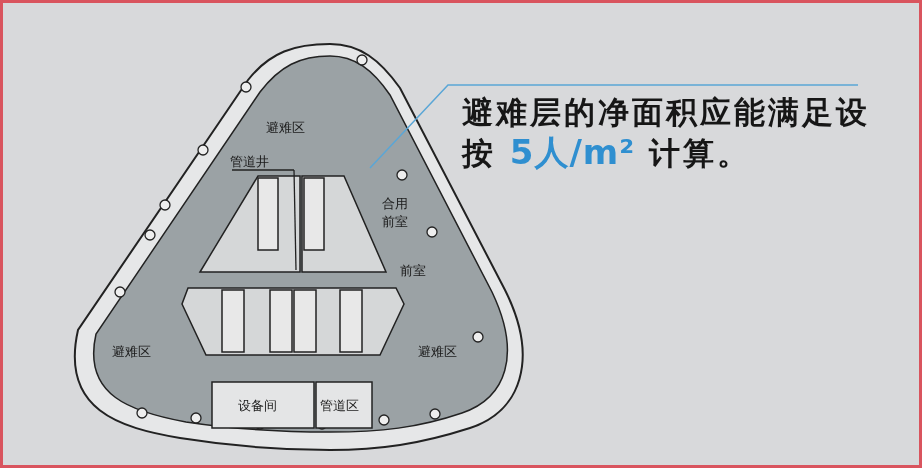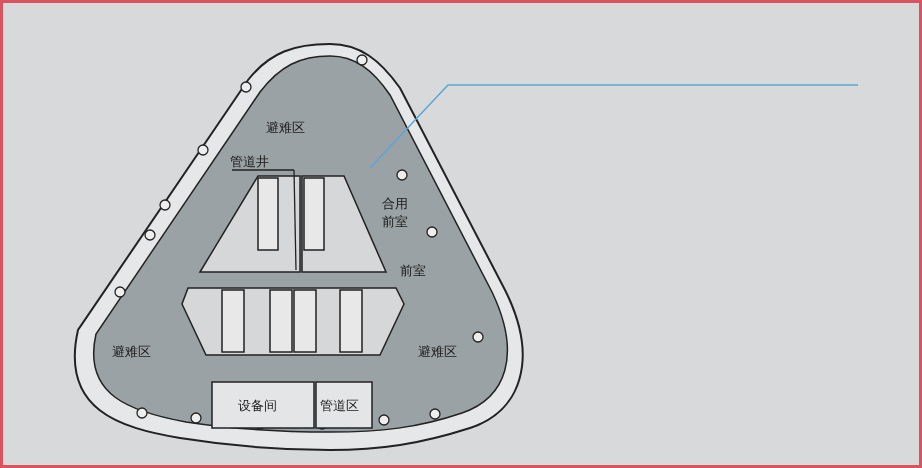--- a/index.html
+++ b/index.html
@@ -69,13 +69,19 @@
   <text class="lbl" x="382" y="208" font-size="13">合用</text>
   <text class="lbl" x="382" y="226" font-size="13">前室</text>
   <text class="lbl" x="400" y="275" font-size="13">前室</text>
   <text class="lbl" x="112" y="356" font-size="13">避难区</text>
   <text class="lbl" x="418" y="356" font-size="13">避难区</text>
   <text class="lbl" x="238" y="410" font-size="13">设备间</text>
   <text class="lbl" x="320" y="410" font-size="13">管道区</text>
 </svg>
 
 <div class="caption">
+  <div>避难层的净面积应能满足设</div>
+  <div>
+    <span>按</span>
+    <span class="hl">5人/m²</span>
+    <span>计算。</span>
+  </div>
 </div>
 
 </body></html>

